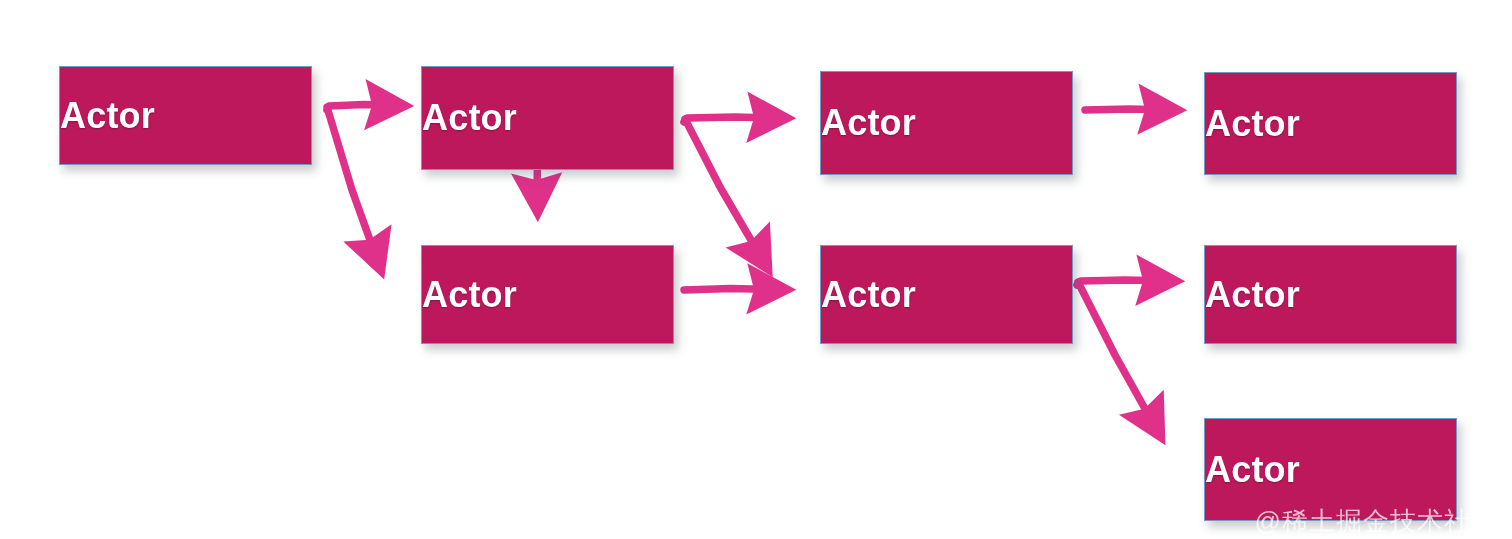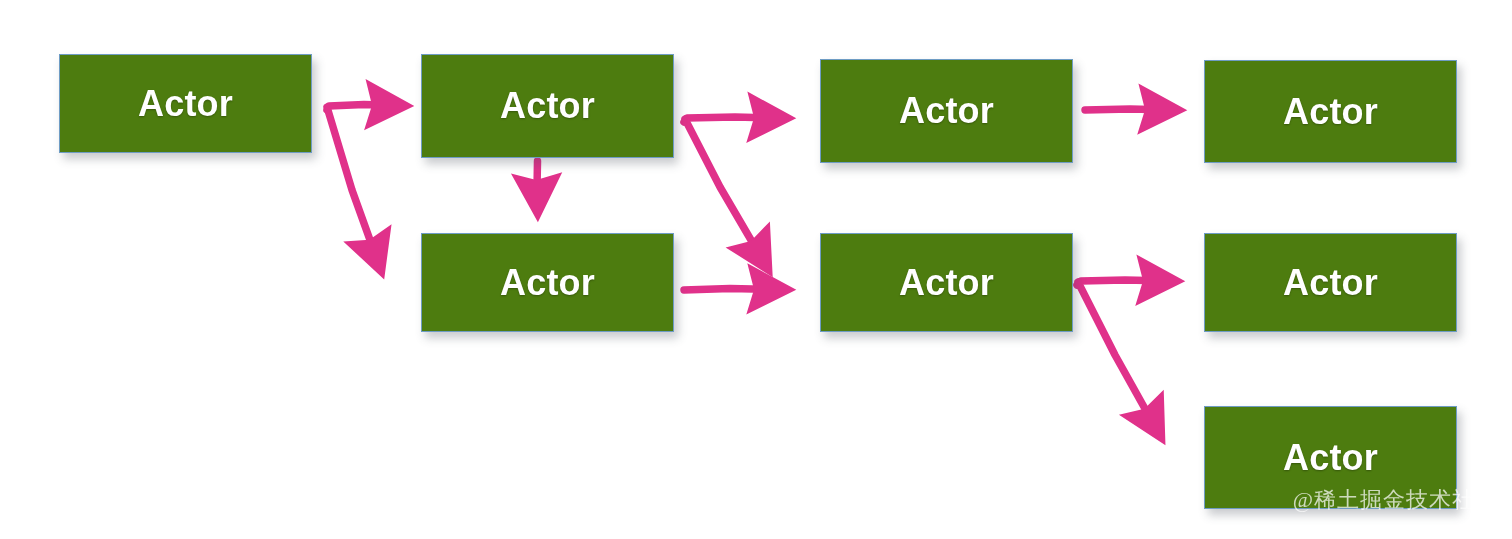--- a/index.html
+++ b/index.html
@@ -21,43 +21,43 @@
     position: absolute;
     left: 0;
     top: 0;
     width: 1512px;
     height: 539px;
     pointer-events: none;
   }
   .node {
     position: absolute;
     box-sizing: border-box;
-    background: #4d7c0f;
+    background: #be185d;
     border: 1.5px solid #6E9CC4;
     box-shadow: 4px 6px 9px rgba(60,70,80,0.28);
     display: flex;
     align-items: center;
-    justify-content: center;
     z-index: 1;
+    margin-top: 12px;
   }
   .node-label {
     color: #ffffff;
     font-family: "Liberation Sans", sans-serif;
     font-size: 36px;
     font-weight: 600;
     letter-spacing: 0.2px;
     text-shadow: 0 1px 2px rgba(0,0,0,0.30);
     user-select: none;
   }
   .watermark {
     position: absolute;
     right: 14px;
-    bottom: 24px;
-    font-family: Liberation Serif, serif;
-    font-size: 22px;
+    bottom: 0;
+    font-family: Liberation Sans, sans-serif;
+    font-size: 26px;
     color: rgba(255,255,255,0.72);
     letter-spacing: 1px;
     z-index: 3;
     user-select: none;
     white-space: nowrap;
   }
 </style>
 </head>
 <body>
 

